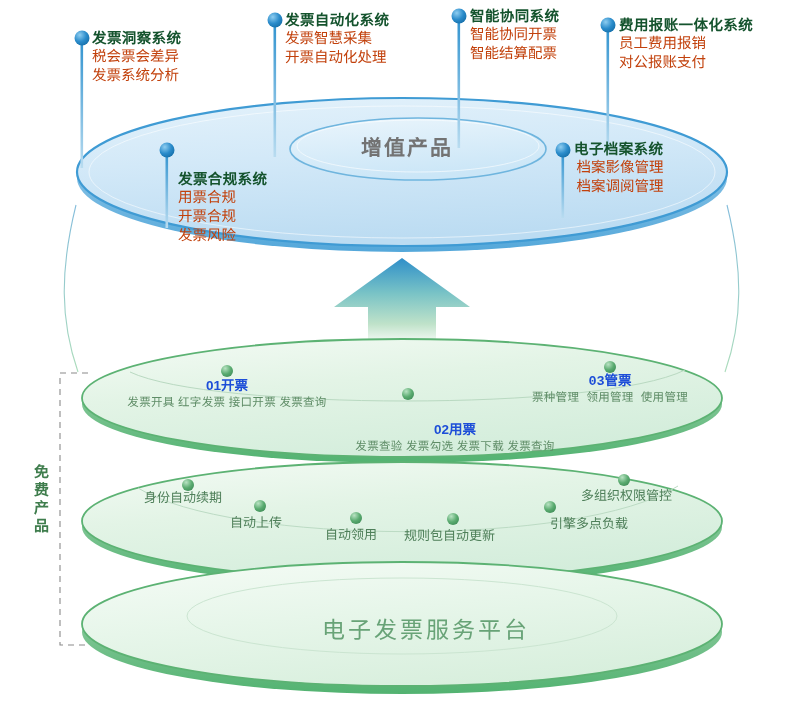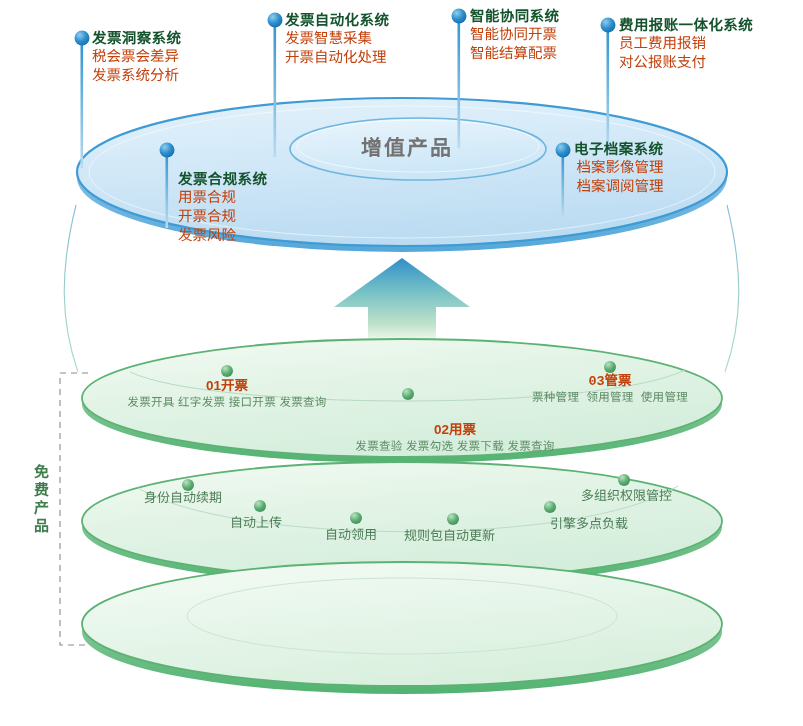--- a/index.html
+++ b/index.html
@@ -26,21 +26,21 @@
 
   
   .disc-title{
     position:absolute;font-size:21px;font-weight:bold;color:#737373;
     letter-spacing:2px;white-space:nowrap;
   }
 
   
   .g-group{position:absolute;text-align:center;}
   .g-group .g-title{
-    font-size:13.5px;font-weight:bold;color:#c2410c;white-space:nowrap;line-height:17px;
+    font-size:13.5px;font-weight:bold;color:#1d4ed8;white-space:nowrap;line-height:17px;
   }
   .g-group .g-items{
     font-size:11.5px;color:#5e8c66;white-space:nowrap;line-height:16px;letter-spacing:.3px;
   }
 
   
   .g-item{
     position:absolute;font-size:13px;color:#4e7f59;white-space:nowrap;
   }
 
@@ -241,14 +241,15 @@
     <div class="g-items">票种管理  领用管理  使用管理</div>
   </div>
 
   <div class="g-item" style="left:144px;top:487px;">身份自动续期</div>
   <div class="g-item" style="left:230px;top:512px;">自动上传</div>
   <div class="g-item" style="left:325px;top:524px;">自动领用</div>
   <div class="g-item" style="left:404px;top:525px;">规则包自动更新</div>
   <div class="g-item" style="left:510px;top:513px;margin-left:40px;">引擎多点负载</div>
   <div class="g-item" style="left:581px;top:485px;">多组织权限管控</div>
 
+  <div class="platform-label" style="left:322px;top:611px;">电子发票服务平台</div>
 
 </div>
 
 </body></html>

